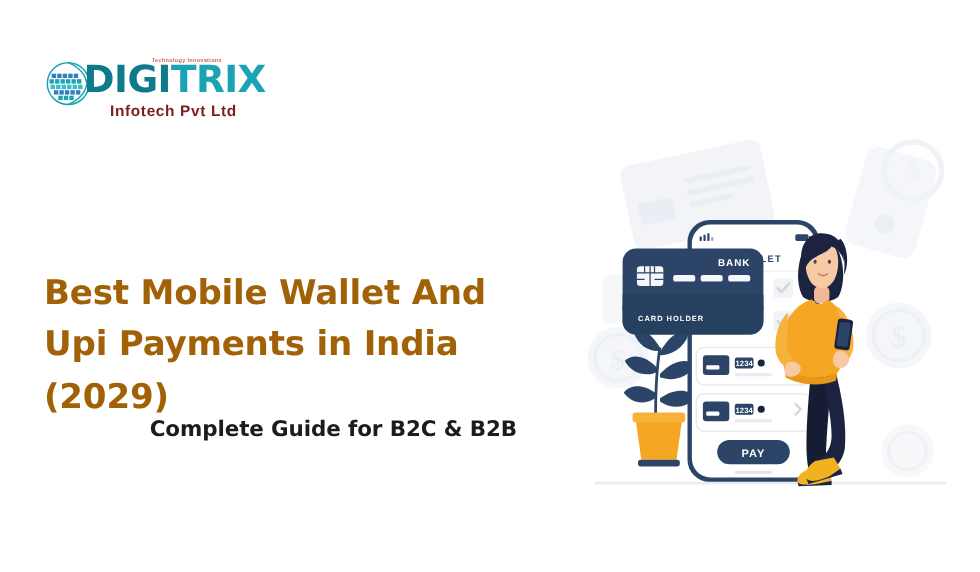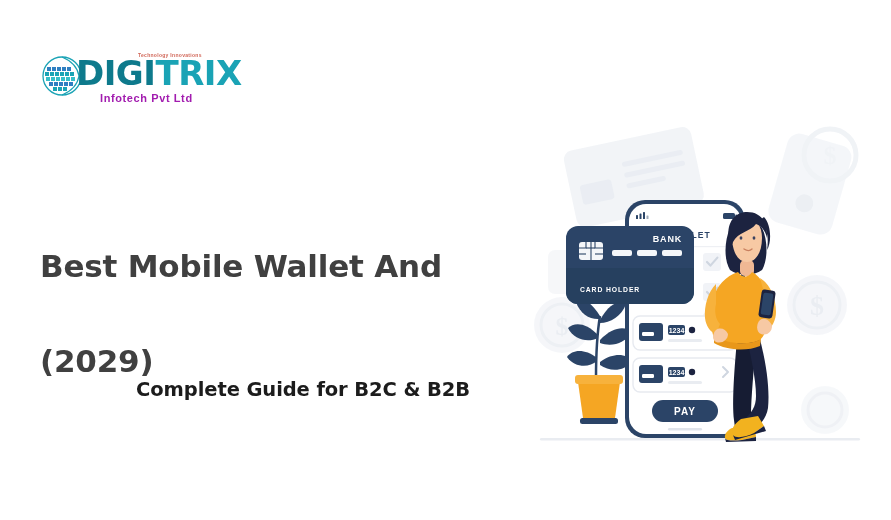--- a/index.html
+++ b/index.html
@@ -56,38 +56,38 @@
     font-weight: bold;
     letter-spacing: 0.3px;
     color: #c94b3a;
     white-space: nowrap;
     opacity: 0.85;
   }
   .logo-sub {
     position: absolute;
     left: 60px;
     top: 44px;
-    font-size: 11px;
+    font-size: 14px;
     font-weight: bold;
     letter-spacing: 0.6px;
-    color: #a21caf;
+    color: #7f1d1d;
     white-space: nowrap;
   }
 
   
   .headline {
     position: absolute;
     left: 40px;
     top: 222px;
     width: 430px;
     font-family: "DejaVu Sans", sans-serif;
     font-size: 31px;
     font-weight: bold;
     line-height: 1.53;
-    color: #404040;
+    color: #a16207;
     letter-spacing: -0.2px;
   }
   .subhead {
     position: absolute;
     left: 40px;
     top: 378px;
     width: 430px;
     font-family: "DejaVu Sans", sans-serif;
     font-size: 19.5px;
     font-weight: bold;
@@ -158,21 +158,21 @@
     </span>
     <div class="logo-wordmark">
       <span class="wm-dark">DIGI</span><span class="wm-teal">TRIX</span>
     </div>
     <div class="logo-tagline">Technology Innovations</div>
     <div class="logo-sub">Infotech Pvt Ltd</div>
   </div>
 
   <h1 class="headline">
     <span>Best Mobile Wallet And</span><br>
-    <br>
+    <span>Upi Payments in India</span><br>
     <span>(2029)</span>
   </h1>
   <div class="subhead">Complete Guide for B2C &amp; B2B</div>
 
   <div class="illus">
     <svg width="360" height="340" viewBox="0 0 360 340">
 
       <g opacity="0.75">
         <g transform="rotate(-12 95 55)">
           <rect x="48" y="22" width="130" height="78" rx="9" fill="#eef1f5"></rect>

